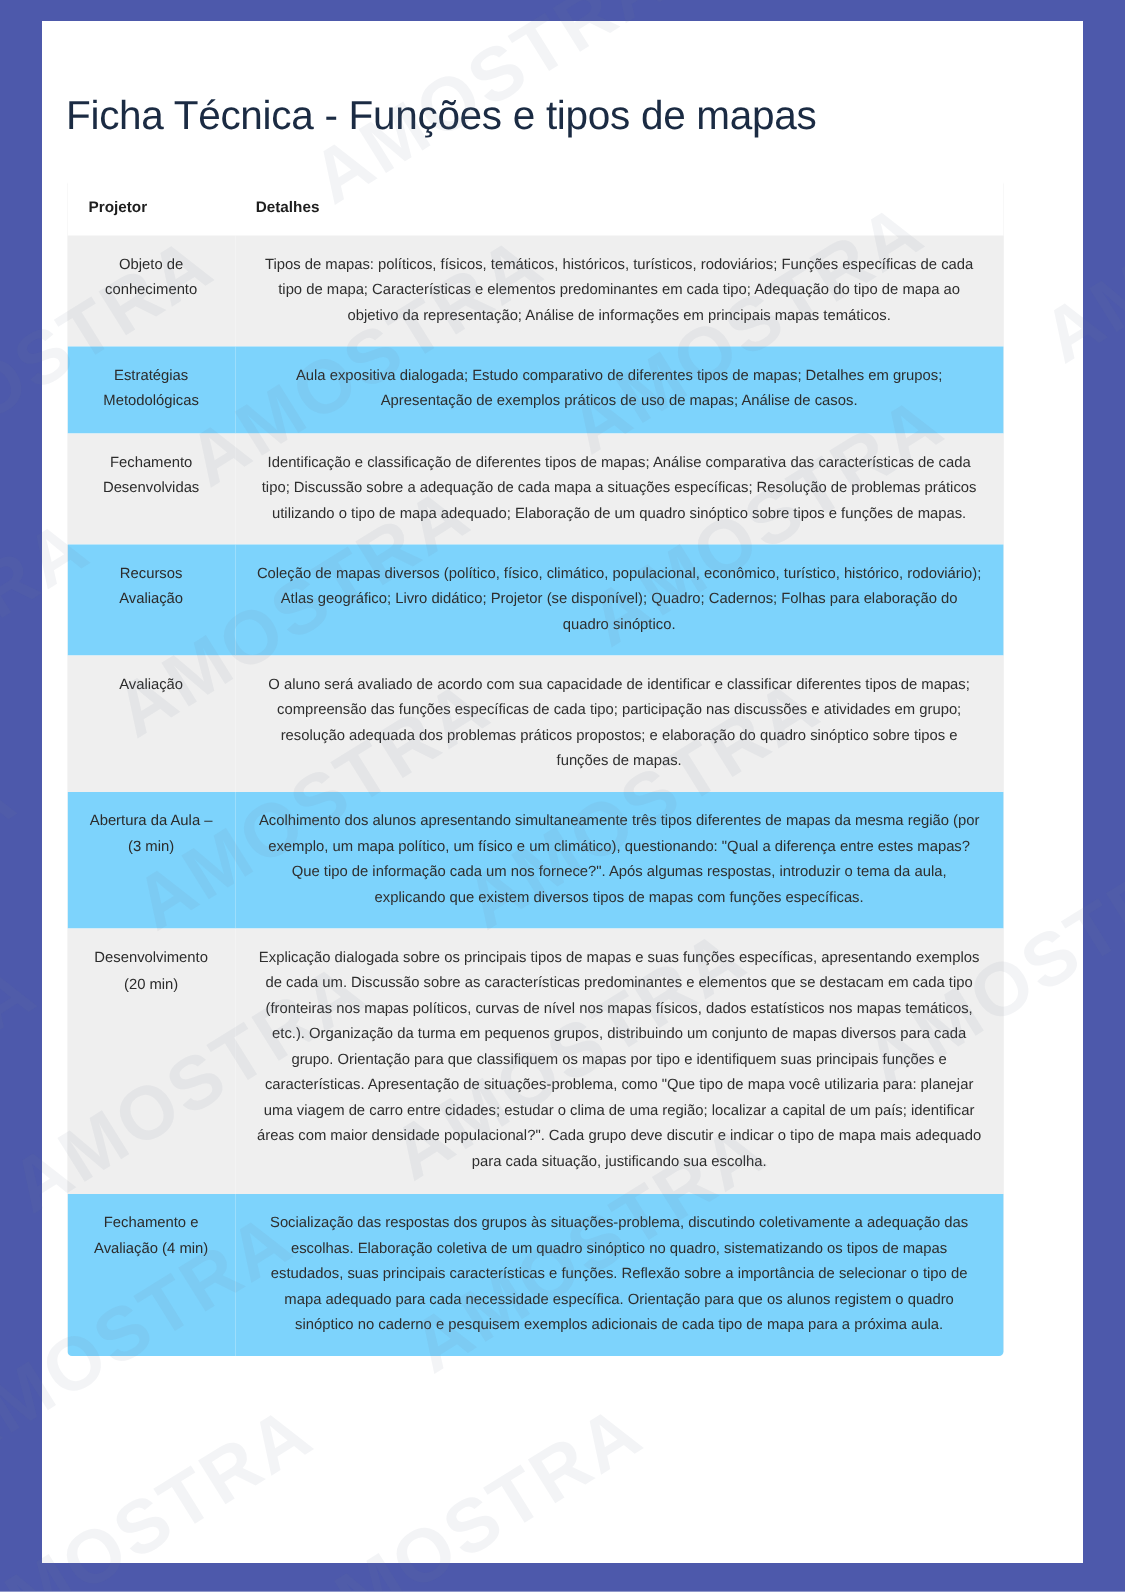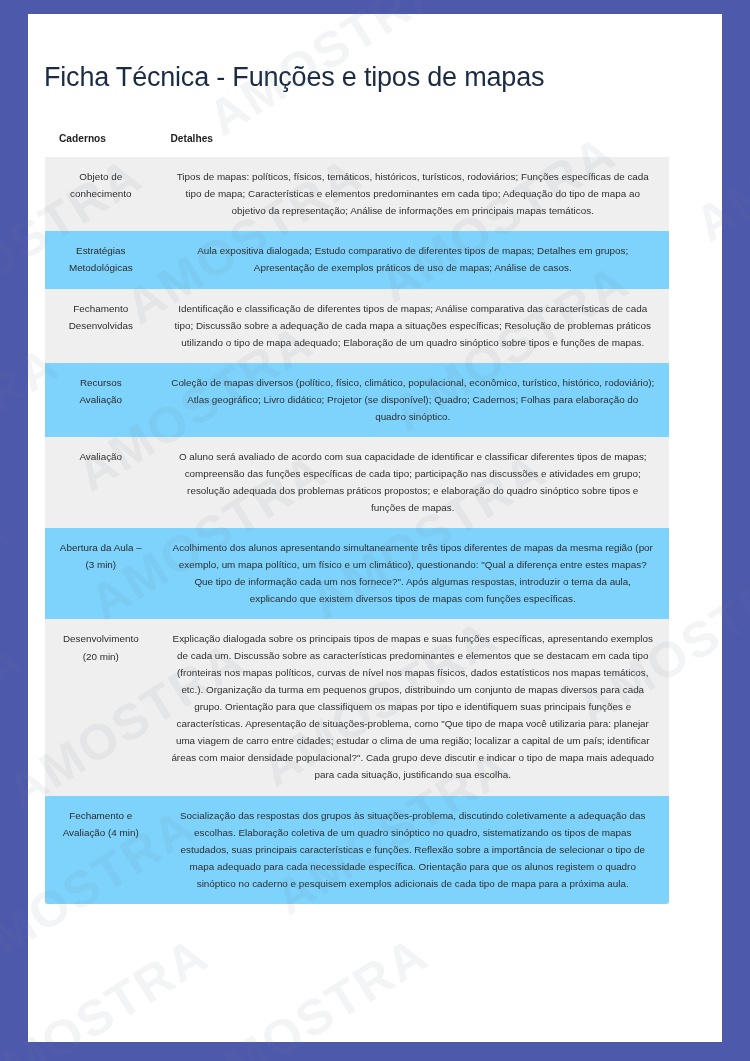--- a/index.html
+++ b/index.html
@@ -132,21 +132,21 @@
 
       <h1 class="doc-title">Ficha Técnica - Funções e tipos de mapas</h1>
 
       <table class="ficha-table">
         <colgroup>
           <col class="col-elemento">
           <col class="col-detalhes">
         </colgroup>
         <thead>
           <tr>
-            <th>Cadernos</th>
+            <th>Projetor</th>
             <th>Detalhes</th>
           </tr>
         </thead>
         <tbody id="table-body">
             <tr class="row-shaded">
               <td class="cell-elemento">Objeto de conhecimento</td>
               <td class="cell-detalhes">Tipos de mapas: políticos, físicos, temáticos, históricos, turísticos, rodoviários; Funções específicas de cada tipo de mapa; Características e elementos predominantes em cada tipo; Adequação do tipo de mapa ao objetivo da representação; Análise de informações em principais mapas temáticos.</td>
             </tr>
             <tr class="row-plain">
               <td class="cell-elemento">Estratégias Metodológicas</td>

